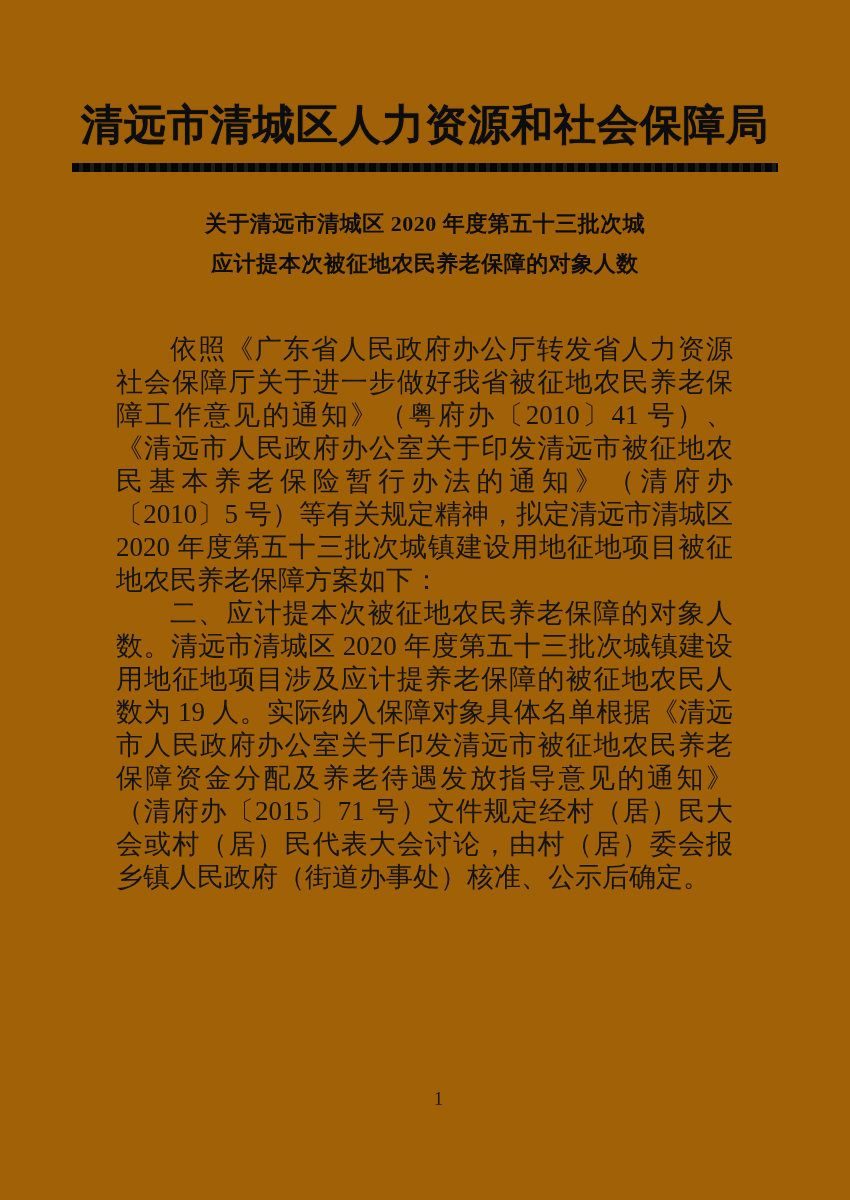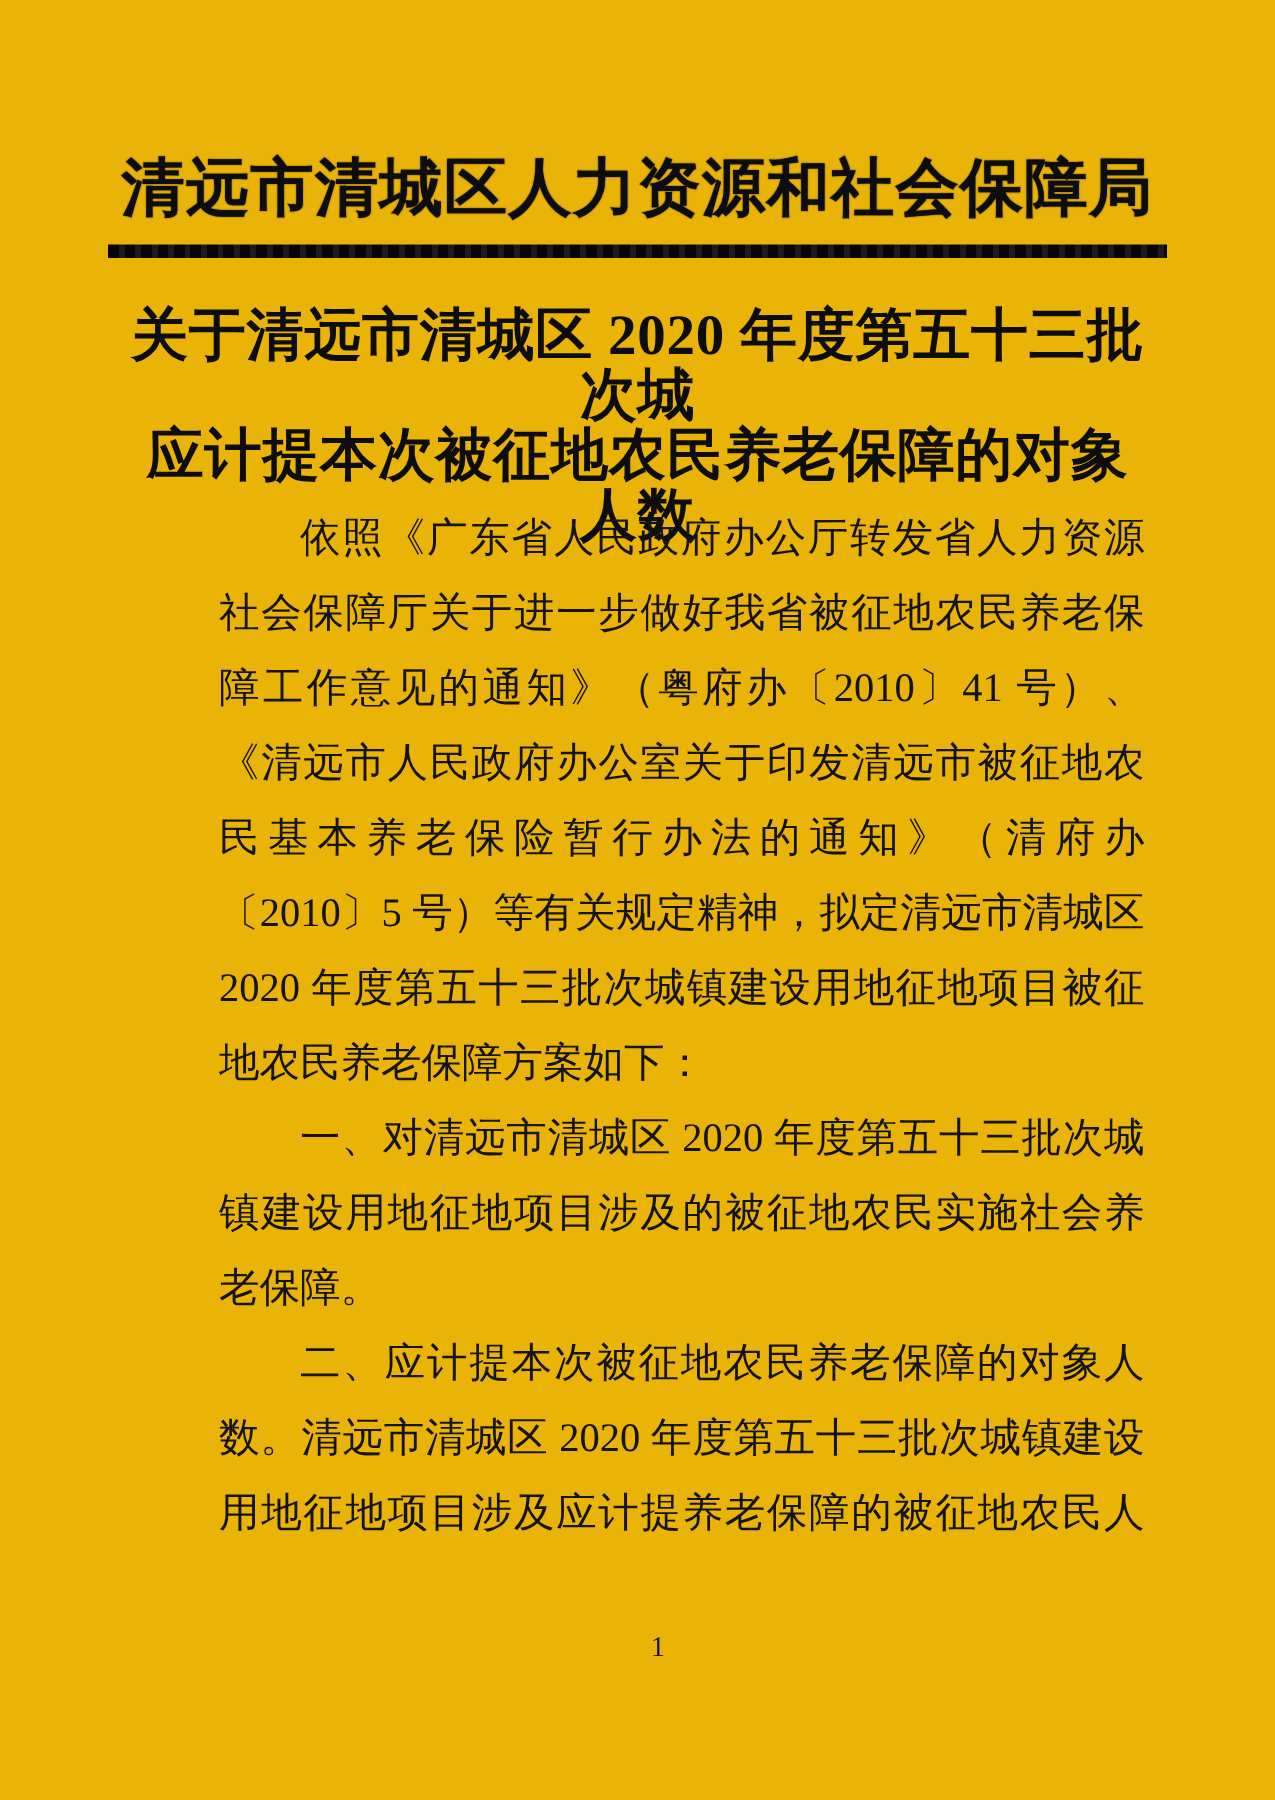--- a/index.html
+++ b/index.html
@@ -1,21 +1,21 @@
 <!DOCTYPE html>
 <html><head>
 <meta charset="utf-8">
 <style>
   html, body { margin: 0; padding: 0; background: #888; }
   .page {
     position: relative;
     width: 850px;
     height: 1200px;
     margin: 0 auto;
-    background: #eab308;
+    background: #a16207;
     color: #111111;
     font-family: "Liberation Serif", "DejaVu Serif", serif;
     overflow: hidden;
   }
   .agency-header {
     position: absolute;
     top: 97px;
     left: 60px;
     width: 730px;
     text-align: center;
@@ -33,35 +33,35 @@
     width: 706px;
     height: 9px;
     background: repeating-linear-gradient(90deg, #060606 0 7px, #1c1c1c 7px 11px);
   }
   .doc-title {
     position: absolute;
     top: 204px;
     left: 85px;
     width: 680px;
     text-align: center;
-    font-size: 38px;
+    font-size: 22px;
     font-weight: bold;
     line-height: 40px;
     color: #0d0d0d;
     letter-spacing: 0.5px;
   }
   .doc-body {
     position: absolute;
     top: 333px;
-    left: 146px;
+    left: 116px;
     width: 617px;
     height: 696px;
     overflow: hidden;
     font-size: 27px;
-    line-height: 50px;
+    line-height: 33px;
     color: #141414;
     text-align: justify;
     text-justify: inter-ideograph;
   }
   .doc-body p {
     margin: 0;
     padding: 0;
     text-indent: 2em;
   }
   .page-number {
@@ -83,19 +83,18 @@
 
   <div class="header-rule"></div>
 
   <div class="doc-title">
     <div>关于清远市清城区 2020 年度第五十三批次城</div>
     <div>应计提本次被征地农民养老保障的对象人数</div>
   </div>
 
   <div class="doc-body">
       <p>依照《广东省人民政府办公厅转发省人力资源社会保障厅关于进一步做好我省被征地农民养老保障工作意见的通知》（粤府办〔2010〕41 号）、《清远市人民政府办公室关于印发清远市被征地农民基本养老保险暂行办法的通知》（清府办〔2010〕5 号）等有关规定精神，拟定清远市清城区 2020 年度第五十三批次城镇建设用地征地项目被征地农民养老保障方案如下：</p>
-      <p>一、对清远市清城区 2020 年度第五十三批次城镇建设用地征地项目涉及的被征地农民实施社会养老保障。</p>
       <p>二、应计提本次被征地农民养老保障的对象人数。清远市清城区 2020 年度第五十三批次城镇建设用地征地项目涉及应计提养老保障的被征地农民人数为 19 人。实际纳入保障对象具体名单根据《清远市人民政府办公室关于印发清远市被征地农民养老保障资金分配及养老待遇发放指导意见的通知》（清府办〔2015〕71 号）文件规定经村（居）民大会或村（居）民代表大会讨论，由村（居）委会报乡镇人民政府（街道办事处）核准、公示后确定。</p>
     </div>
 
   <div class="page-number">1</div>
 
 </div>
 
 </body></html>

